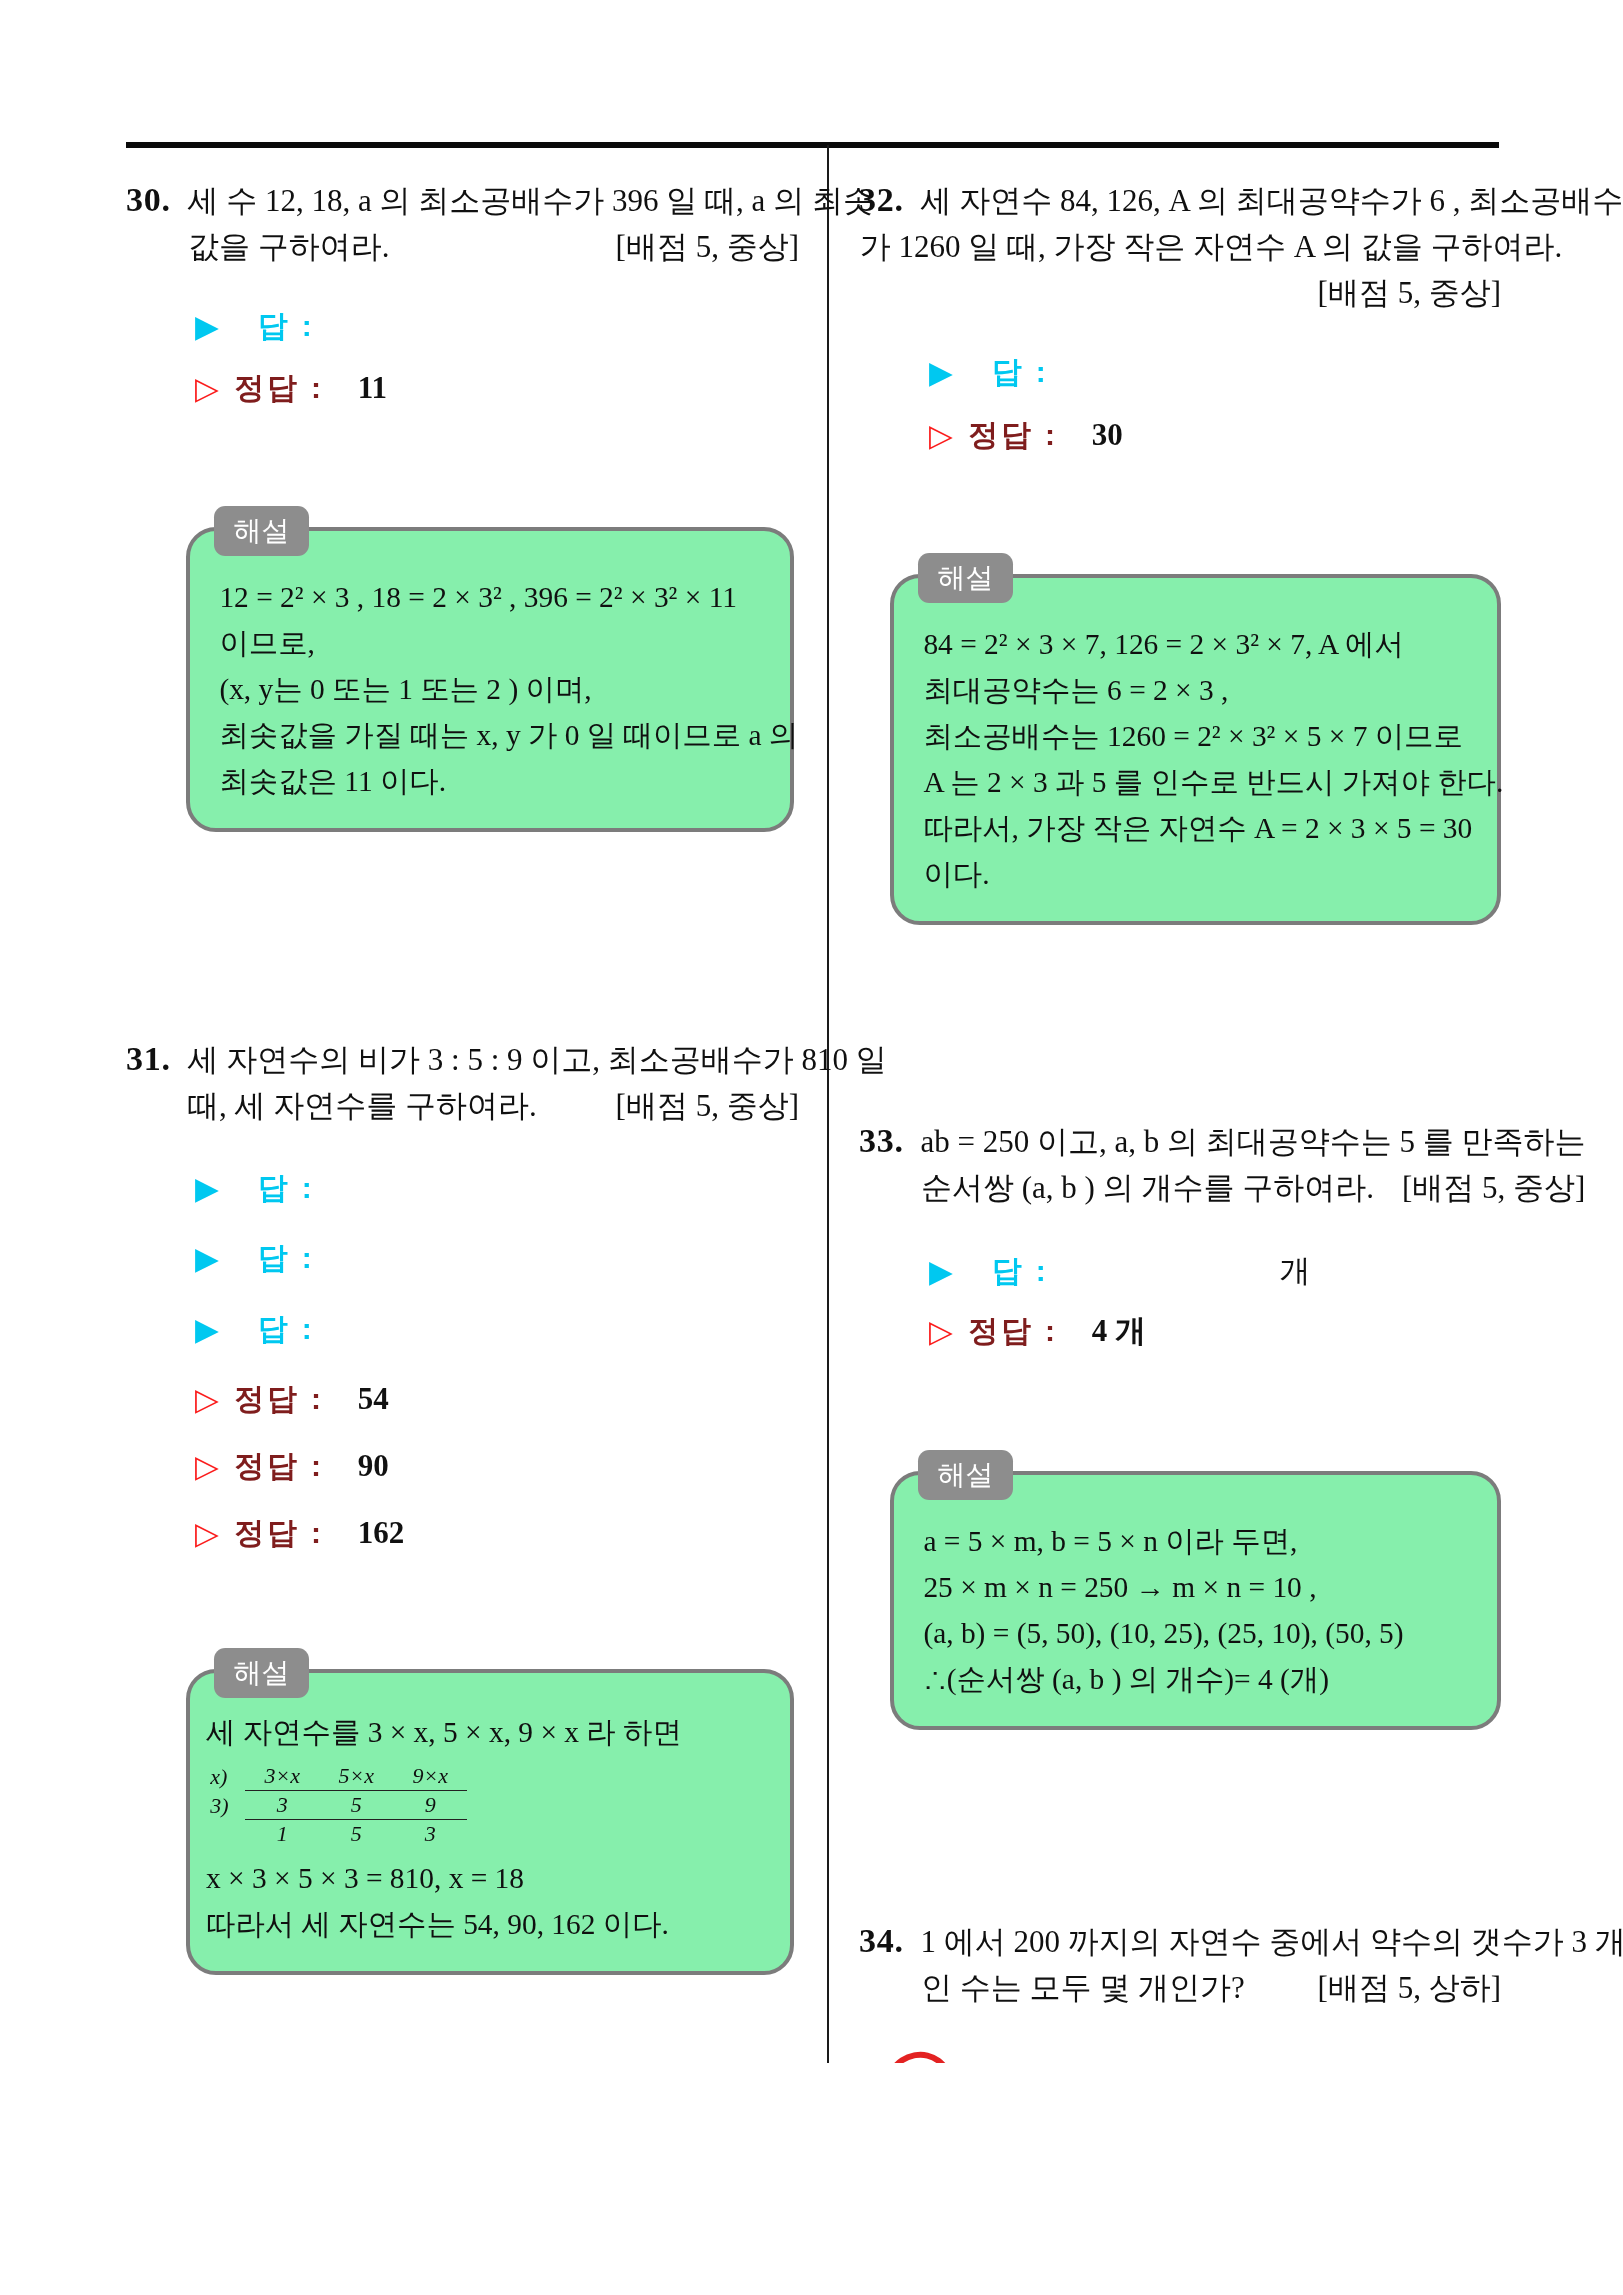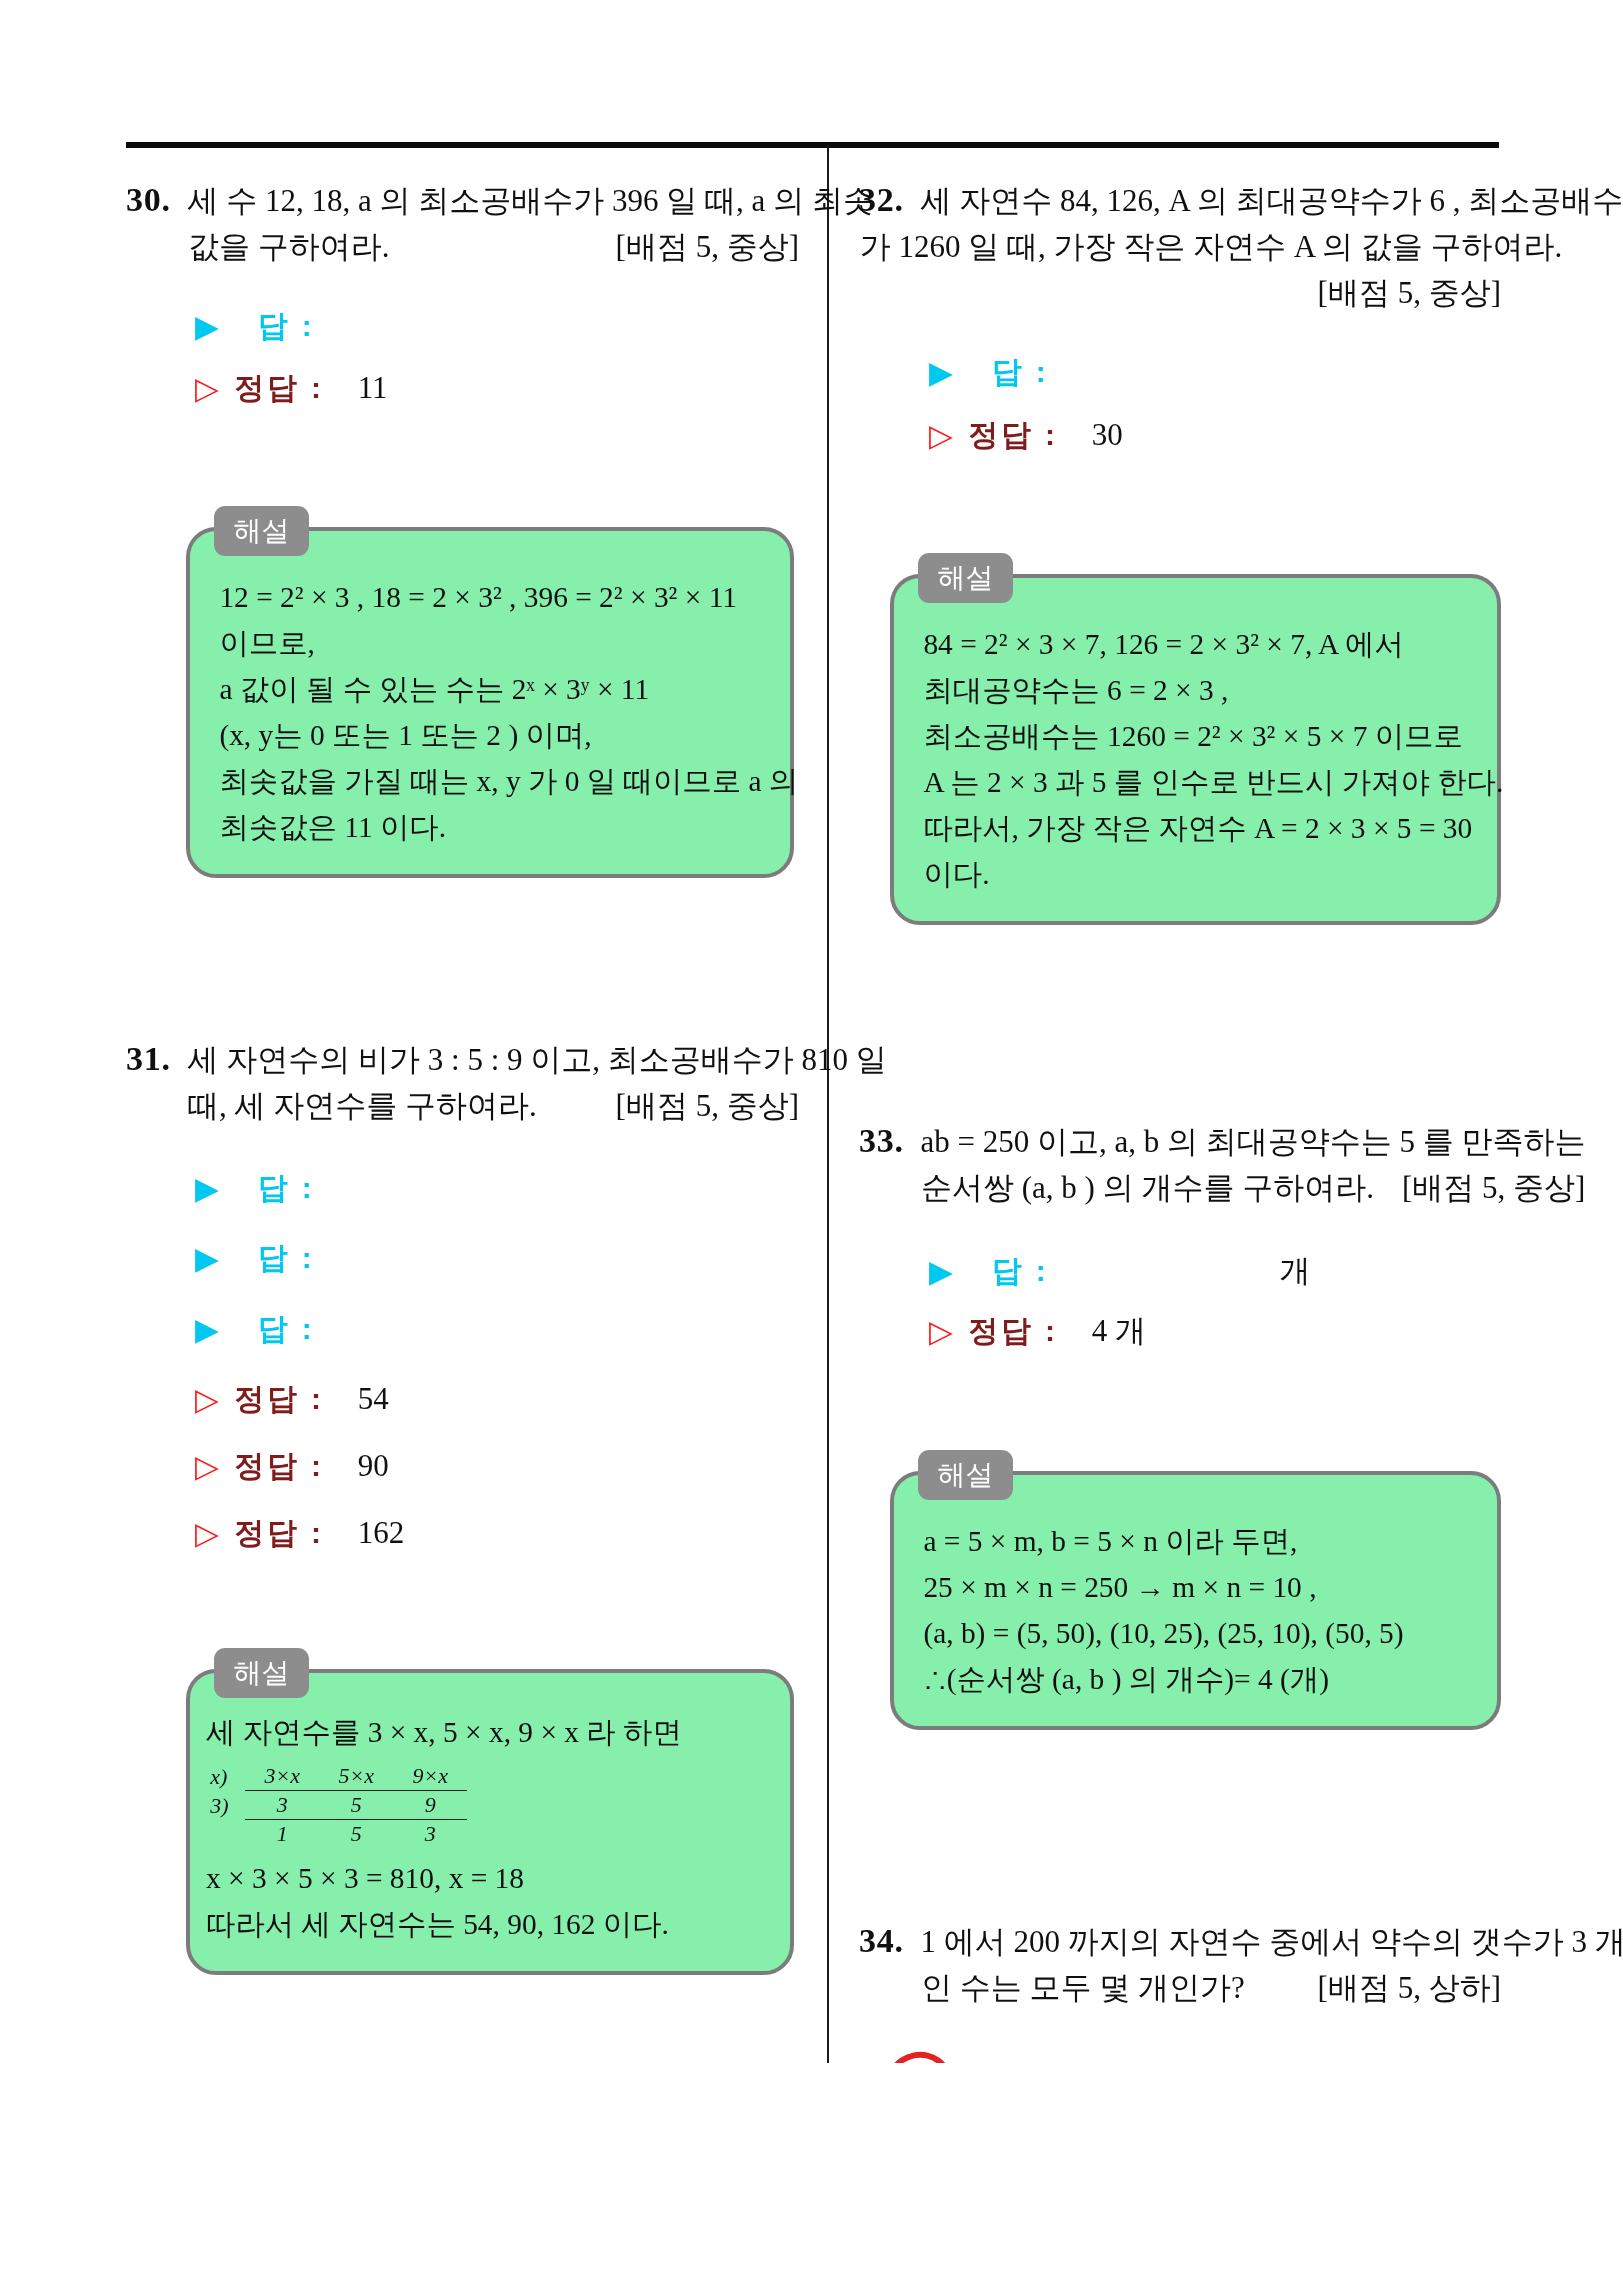--- a/index.html
+++ b/index.html
@@ -24,21 +24,21 @@
   .points{margin-left:28px;}
 
   .ans-row{position:absolute;display:flex;align-items:center;height:46px;}
   .tri{font-family:"DejaVu Sans",sans-serif;font-size:31px;line-height:1;}
   .tri-filled{color:#00c8f0;}
   .tri-open{color:#fb1d1d;}
   .ans-label{color:#00c8f0;font-family:"Liberation Sans","DejaVu Sans",sans-serif;
              font-weight:bold;font-size:30px;margin-left:39px;letter-spacing:2.8px;}
   .cor-label{color:#7f1d1d;font-family:"Liberation Sans","DejaVu Sans",sans-serif;
              font-weight:bold;font-size:30px;margin-left:15.4px;letter-spacing:2.8px;}
-  .cor-value{color:#111;font-size:31px;margin-left:34px;}
+  .cor-value{color:#111;font-size:31px;margin-left:34px;font-weight:bold;}
   .ans-unit{color:#111;font-size:31px;margin-left:231px;}
 
   .expl-box{position:absolute;background:#86efac;border:4.9px solid #7c7c7c;border-radius:30px;}
   .expl-tab{position:absolute;top:-25px;left:24px;background:#8d8d8d;color:#ffffff;
             font-family:"Liberation Sans","DejaVu Sans",sans-serif;font-size:28px;
             padding:8.4px 19.6px;border-radius:11.2px;line-height:1.2;}
   .expl-lines{padding:43px 29.4px 24px 29.4px;font-size:29.4px;line-height:46px;white-space:nowrap;}
 
   .divtab{font-size:22px;font-style:italic;margin:7px 0 7px 4.2px;line-height:28px;}
   .divrow{display:flex;align-items:flex-end;}
@@ -84,21 +84,20 @@
     <span class="tri tri-open">▷</span>
     <span class="cor-label">정답 :</span>
     <span class="cor-value">11</span>
   </div>
 
   <div class="expl-box" style="left:186px;top:527px;width:600px;">
     <div class="expl-tab">해설</div>
     <div class="expl-lines">
       <div>12 = 2² × 3 , 18 = 2 × 3² , 396 = 2² × 3² × 11</div>
       <div>이므로,</div>
-      <div>a  값이  될  수  있는  수는  2ˣ × 3ʸ × 11</div>
       <div>(x, y는 0 또는 1 또는 2 ) 이며,</div>
       <div>최솟값을 가질 때는 x,  y 가 0 일 때이므로 a 의</div>
       <div>최솟값은 11 이다.</div>
     </div>
   </div>
 
   <div class="problem" style="left:126px;top:1036px;width:673px;">
     <div class="p-line1">
       <span class="prob-num">31.</span>
       <span>세 자연수의 비가 3 : 5 : 9 이고, 최소공배수가 810 일</span>

